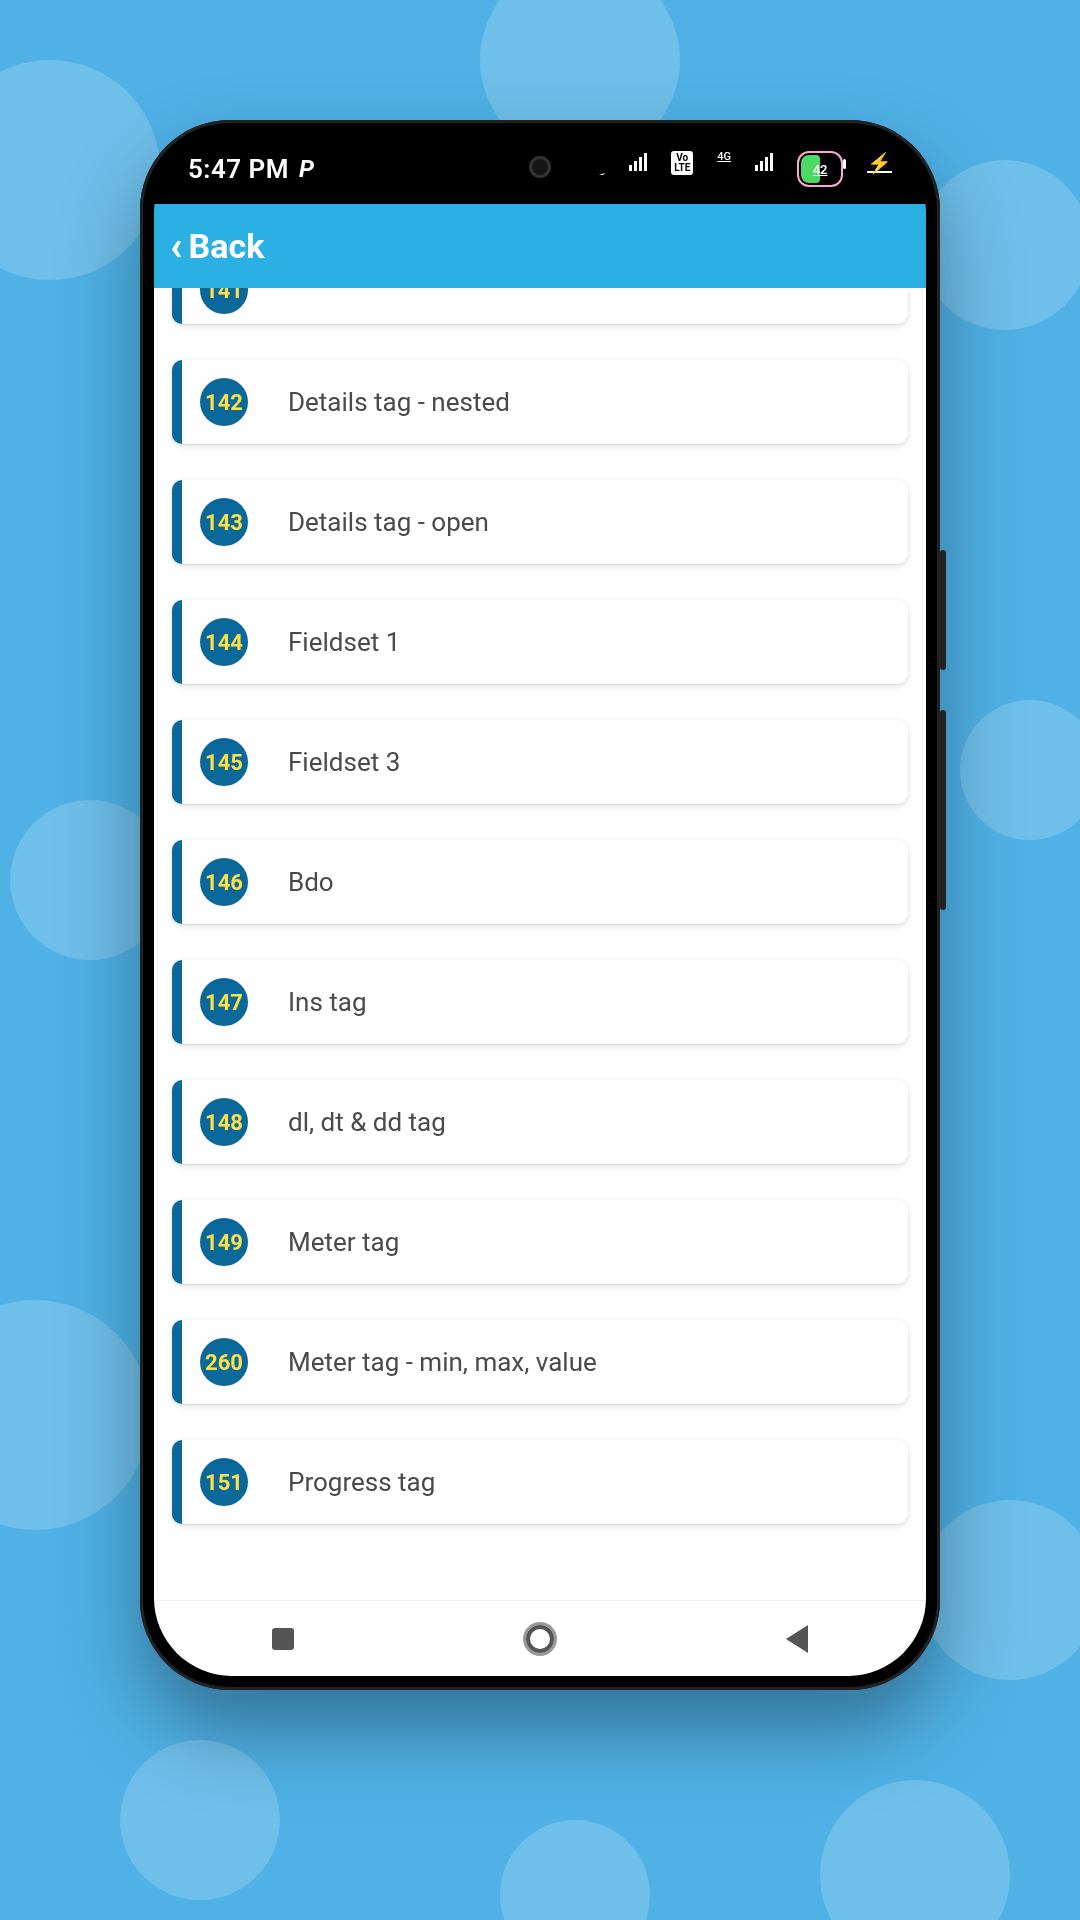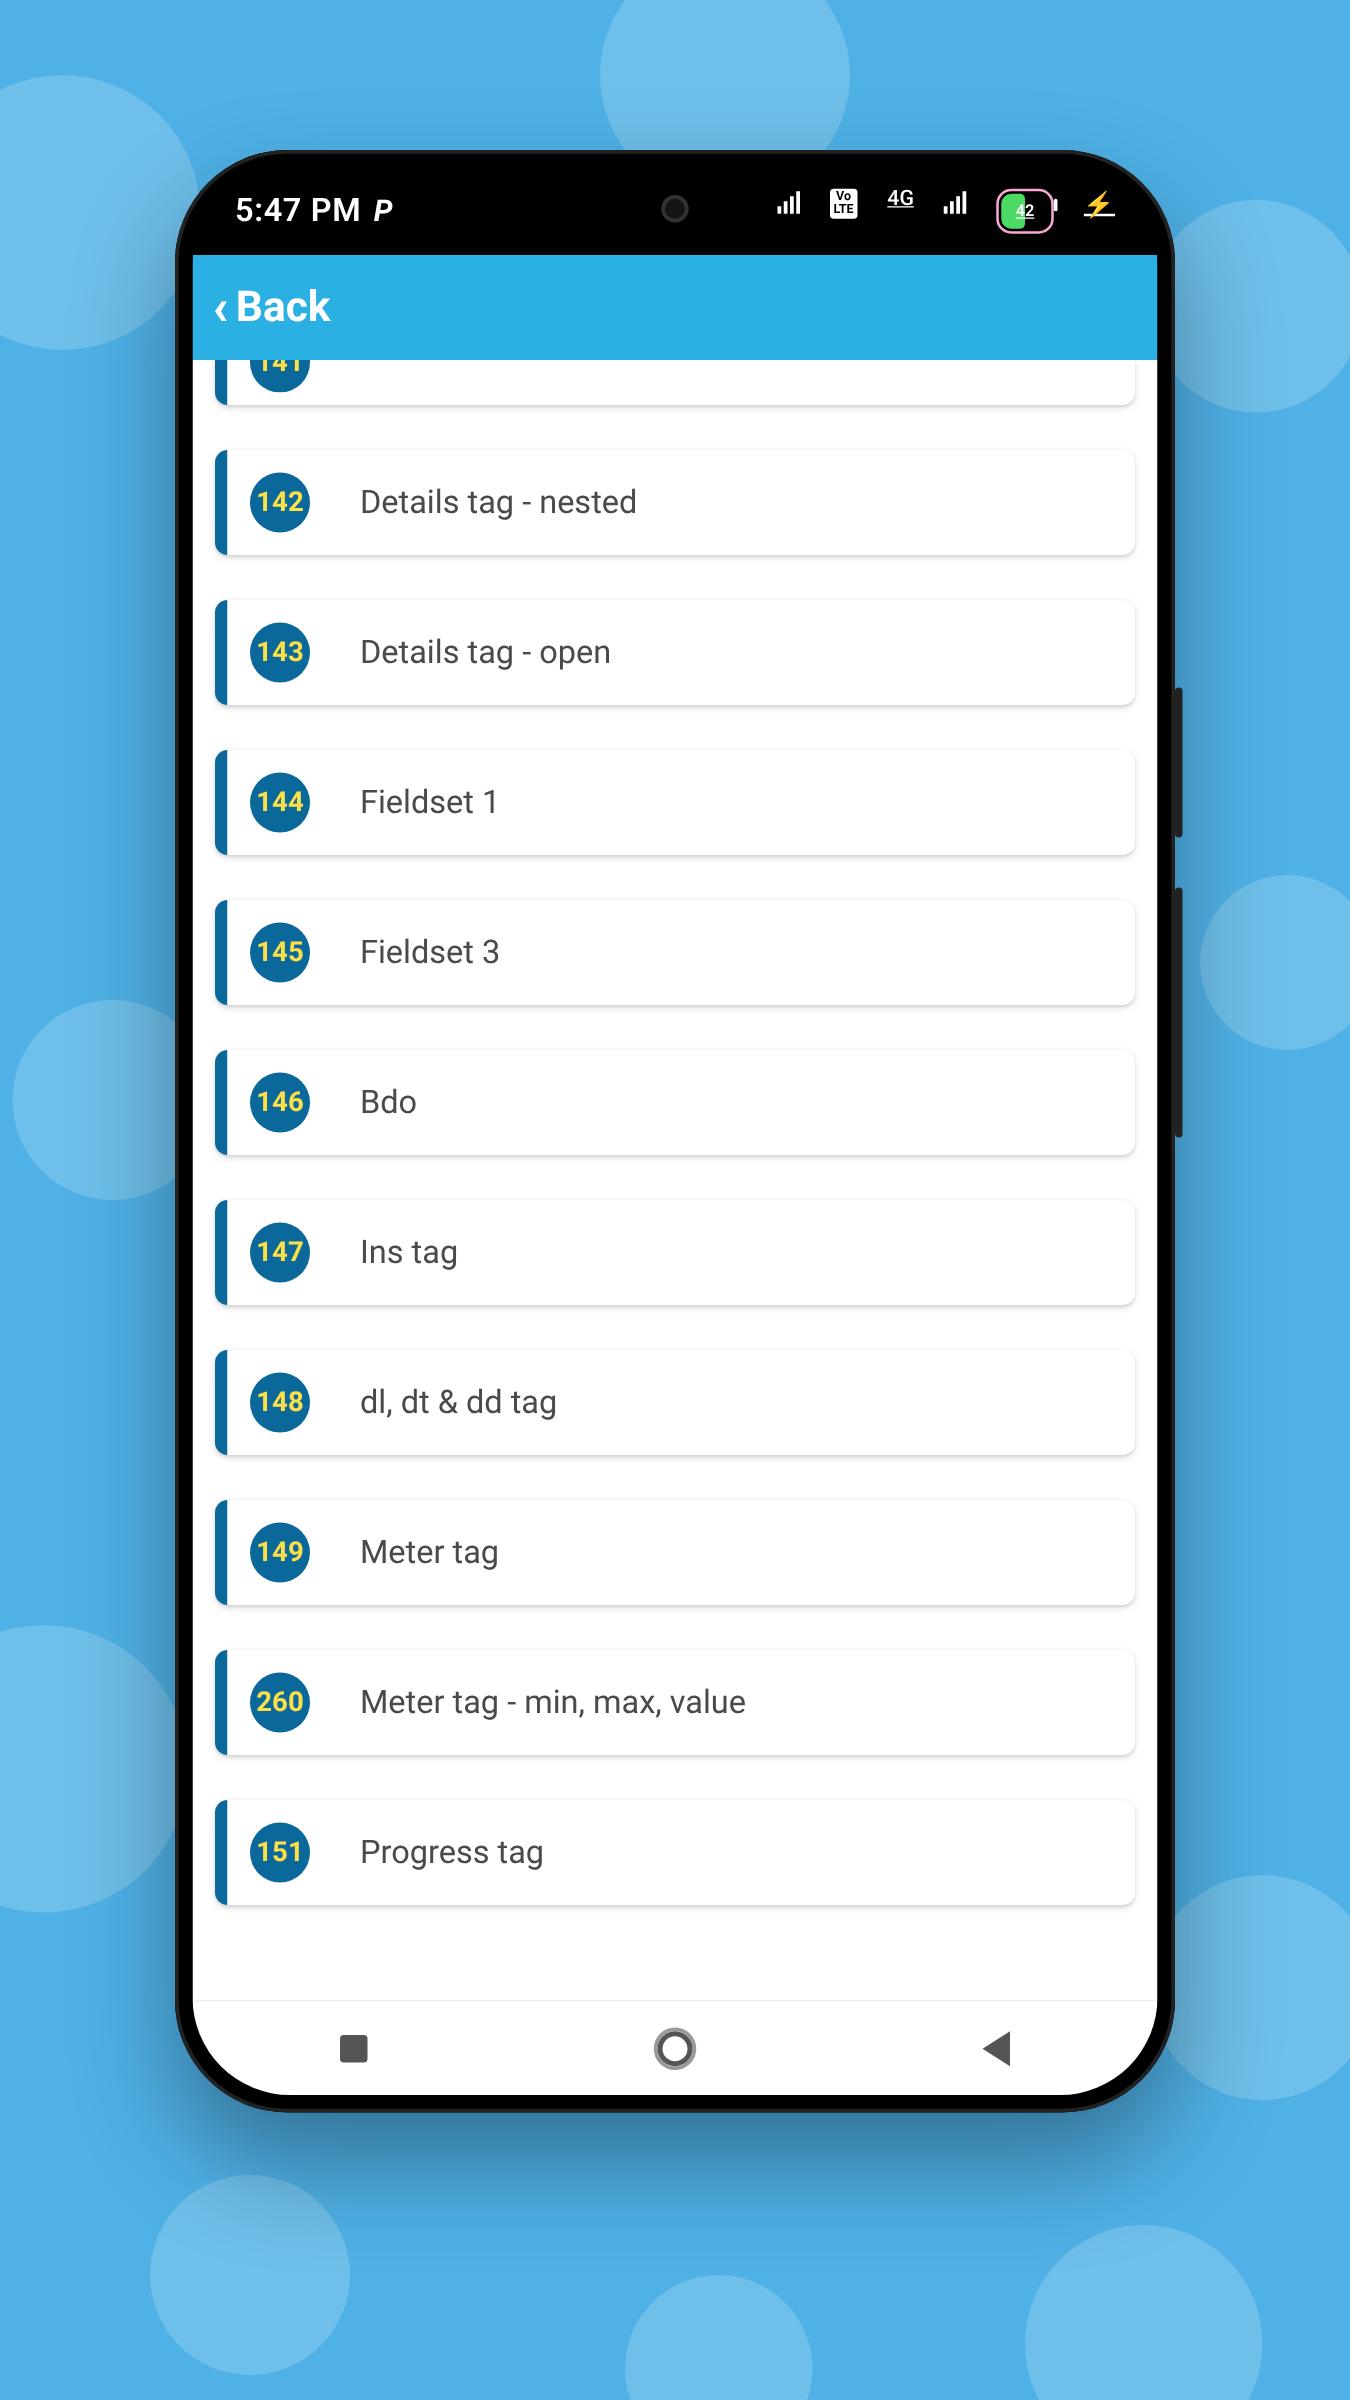--- a/index.html
+++ b/index.html
@@ -68,21 +68,21 @@
     background:#fff; color:#000; font-size:10px; font-weight:700;
     padding:2px 3px; border-radius:3px; line-height:1; text-align:center;
     display:flex; flex-direction:column; justify-content:center;
   }
   .sig { display:inline-flex; align-items:flex-end; gap:2px; height:20px;}
   .sig span{ width:3px; background:#fff; }
   .sig span:nth-child(1){height:6px}
   .sig span:nth-child(2){height:10px}
   .sig span:nth-child(3){height:14px}
   .sig span:nth-child(4){height:18px}
-  .fourg { font-size:17px; color:#fff; display:flex; flex-direction:column; line-height:1; align-items:center;}
+  .fourg { font-size:11px; color:#fff; display:flex; flex-direction:column; line-height:1; align-items:center;}
   .battery {
     width:46px; height:36px; border:2px solid #f9a8d4; border-radius:12px;
     position:relative; display:flex; align-items:center;
   }
   .battery::after{ content:""; position:absolute; right:-5px; top:6px; width:3px; height:10px; background:#fff; border-radius:2px;}
   .battery-fill{ position:absolute; left:2px; top:2px; bottom:2px; width:44%; background:#4cd964; border-radius:8px 4px 4px 8px;}
   .battery-text{ position:relative; z-index:2; font-size:13px; color:#fff; width:100%; text-align:center; font-weight:600;}
   .bolt { color:#fff; font-size:20px; }
 
   

